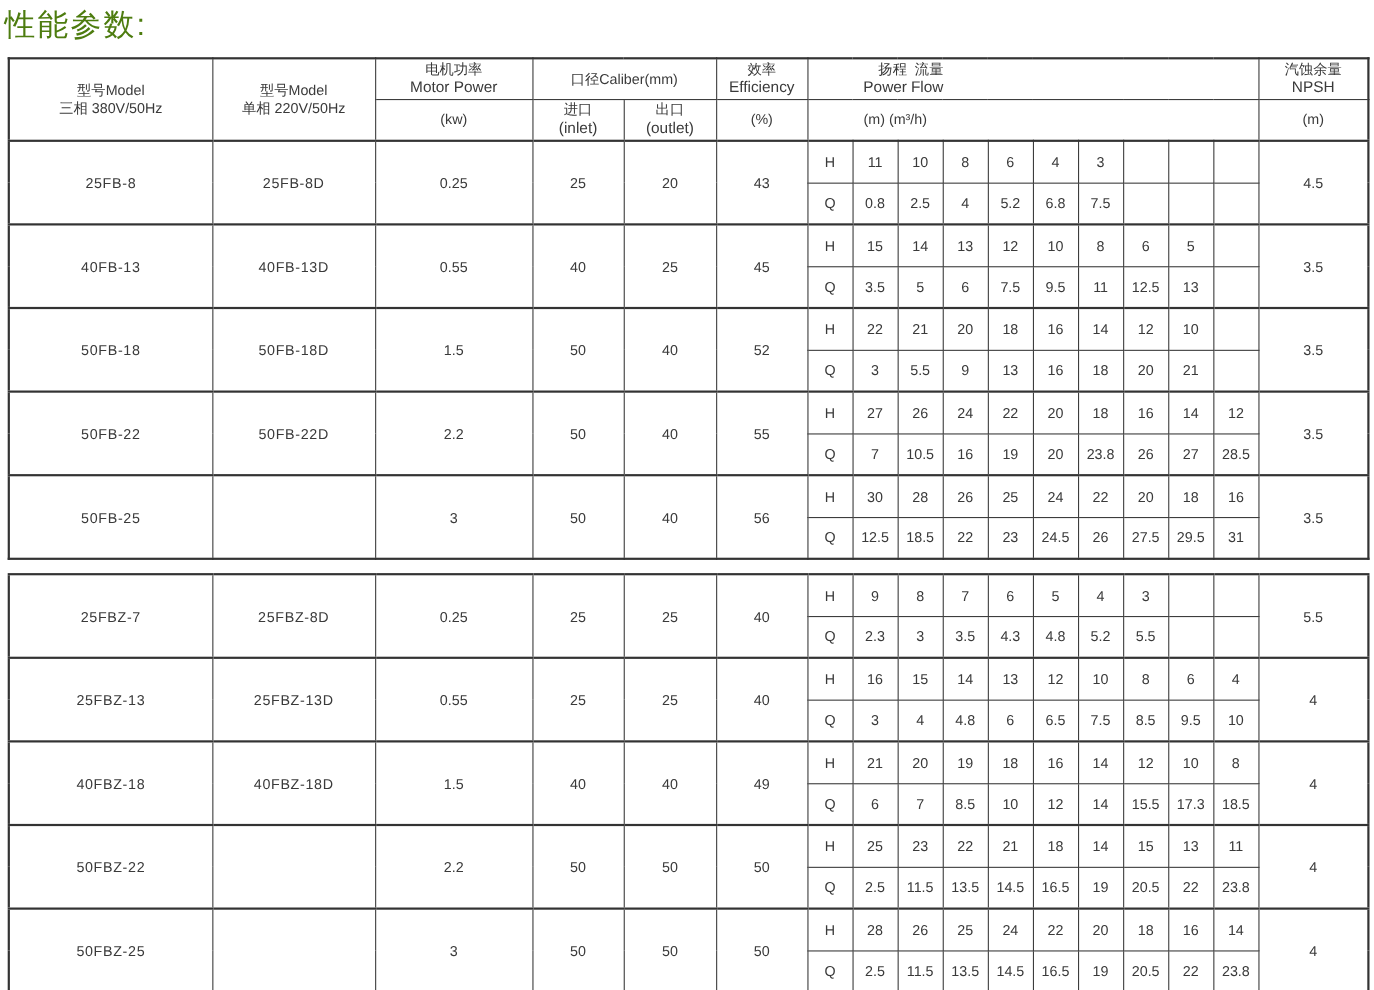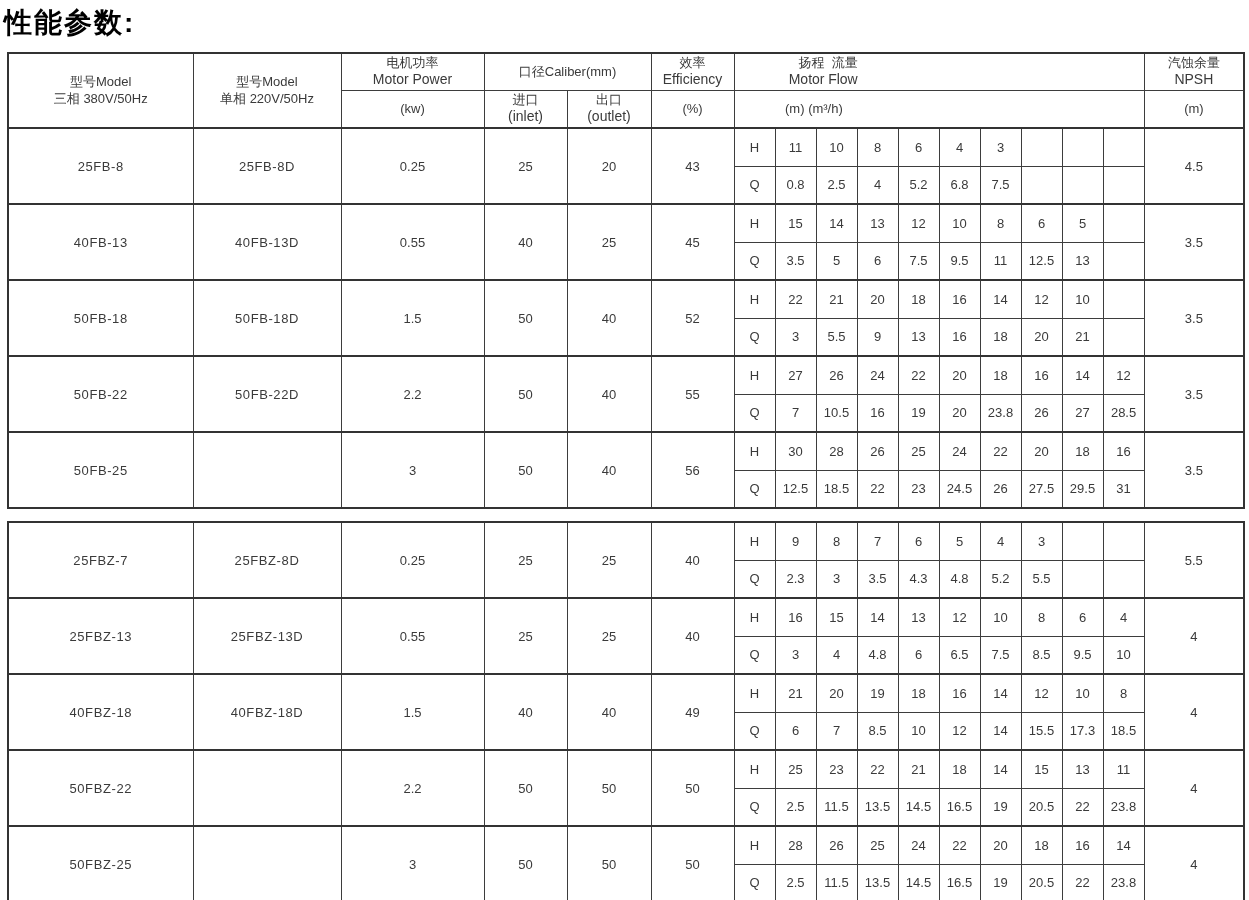--- a/index.html
+++ b/index.html
@@ -7,22 +7,22 @@
     margin: 0; padding: 0;
     width: 1249px; height: 900px;
     background: #ffffff;
     font-family: "Liberation Sans", "DejaVu Sans", sans-serif;
   }
   .page { position: relative; width: 1249px; height: 900px; overflow: hidden; }
 
   .title {
     margin: 4px 0 10px 4px;
     font-size: 28px;
-    font-weight: bold;
-    color: #000000;
+    font-weight: normal;
+    color: #4d7c0f;
     letter-spacing: 2px;
   }
 
   table.spec-table {
     border-collapse: collapse;
     table-layout: fixed;
     width: 1236px;
     margin-left: 7px;
     border: 2px solid #333333;
   }
@@ -107,21 +107,21 @@
         <th colspan="2">
           <span class="cn">口径Caliber(mm)</span>
         </th>
         <th>
           <span class="cn">效率</span>
           <span class="en">Efficiency</span>
         </th>
         <th colspan="10" class="left-head">
           <span class="blk blk-1">
             <span class="cn">扬程</span>
-            <span class="en">Motor</span>
+            <span class="en">Power</span>
           </span>
           <span class="blk">
             <span class="cn">流量</span>
             <span class="en">Flow</span>
           </span>
         </th>
         <th>
           <span class="cn">汽蚀余量</span>
           <span class="en">NPSH</span>
         </th>

